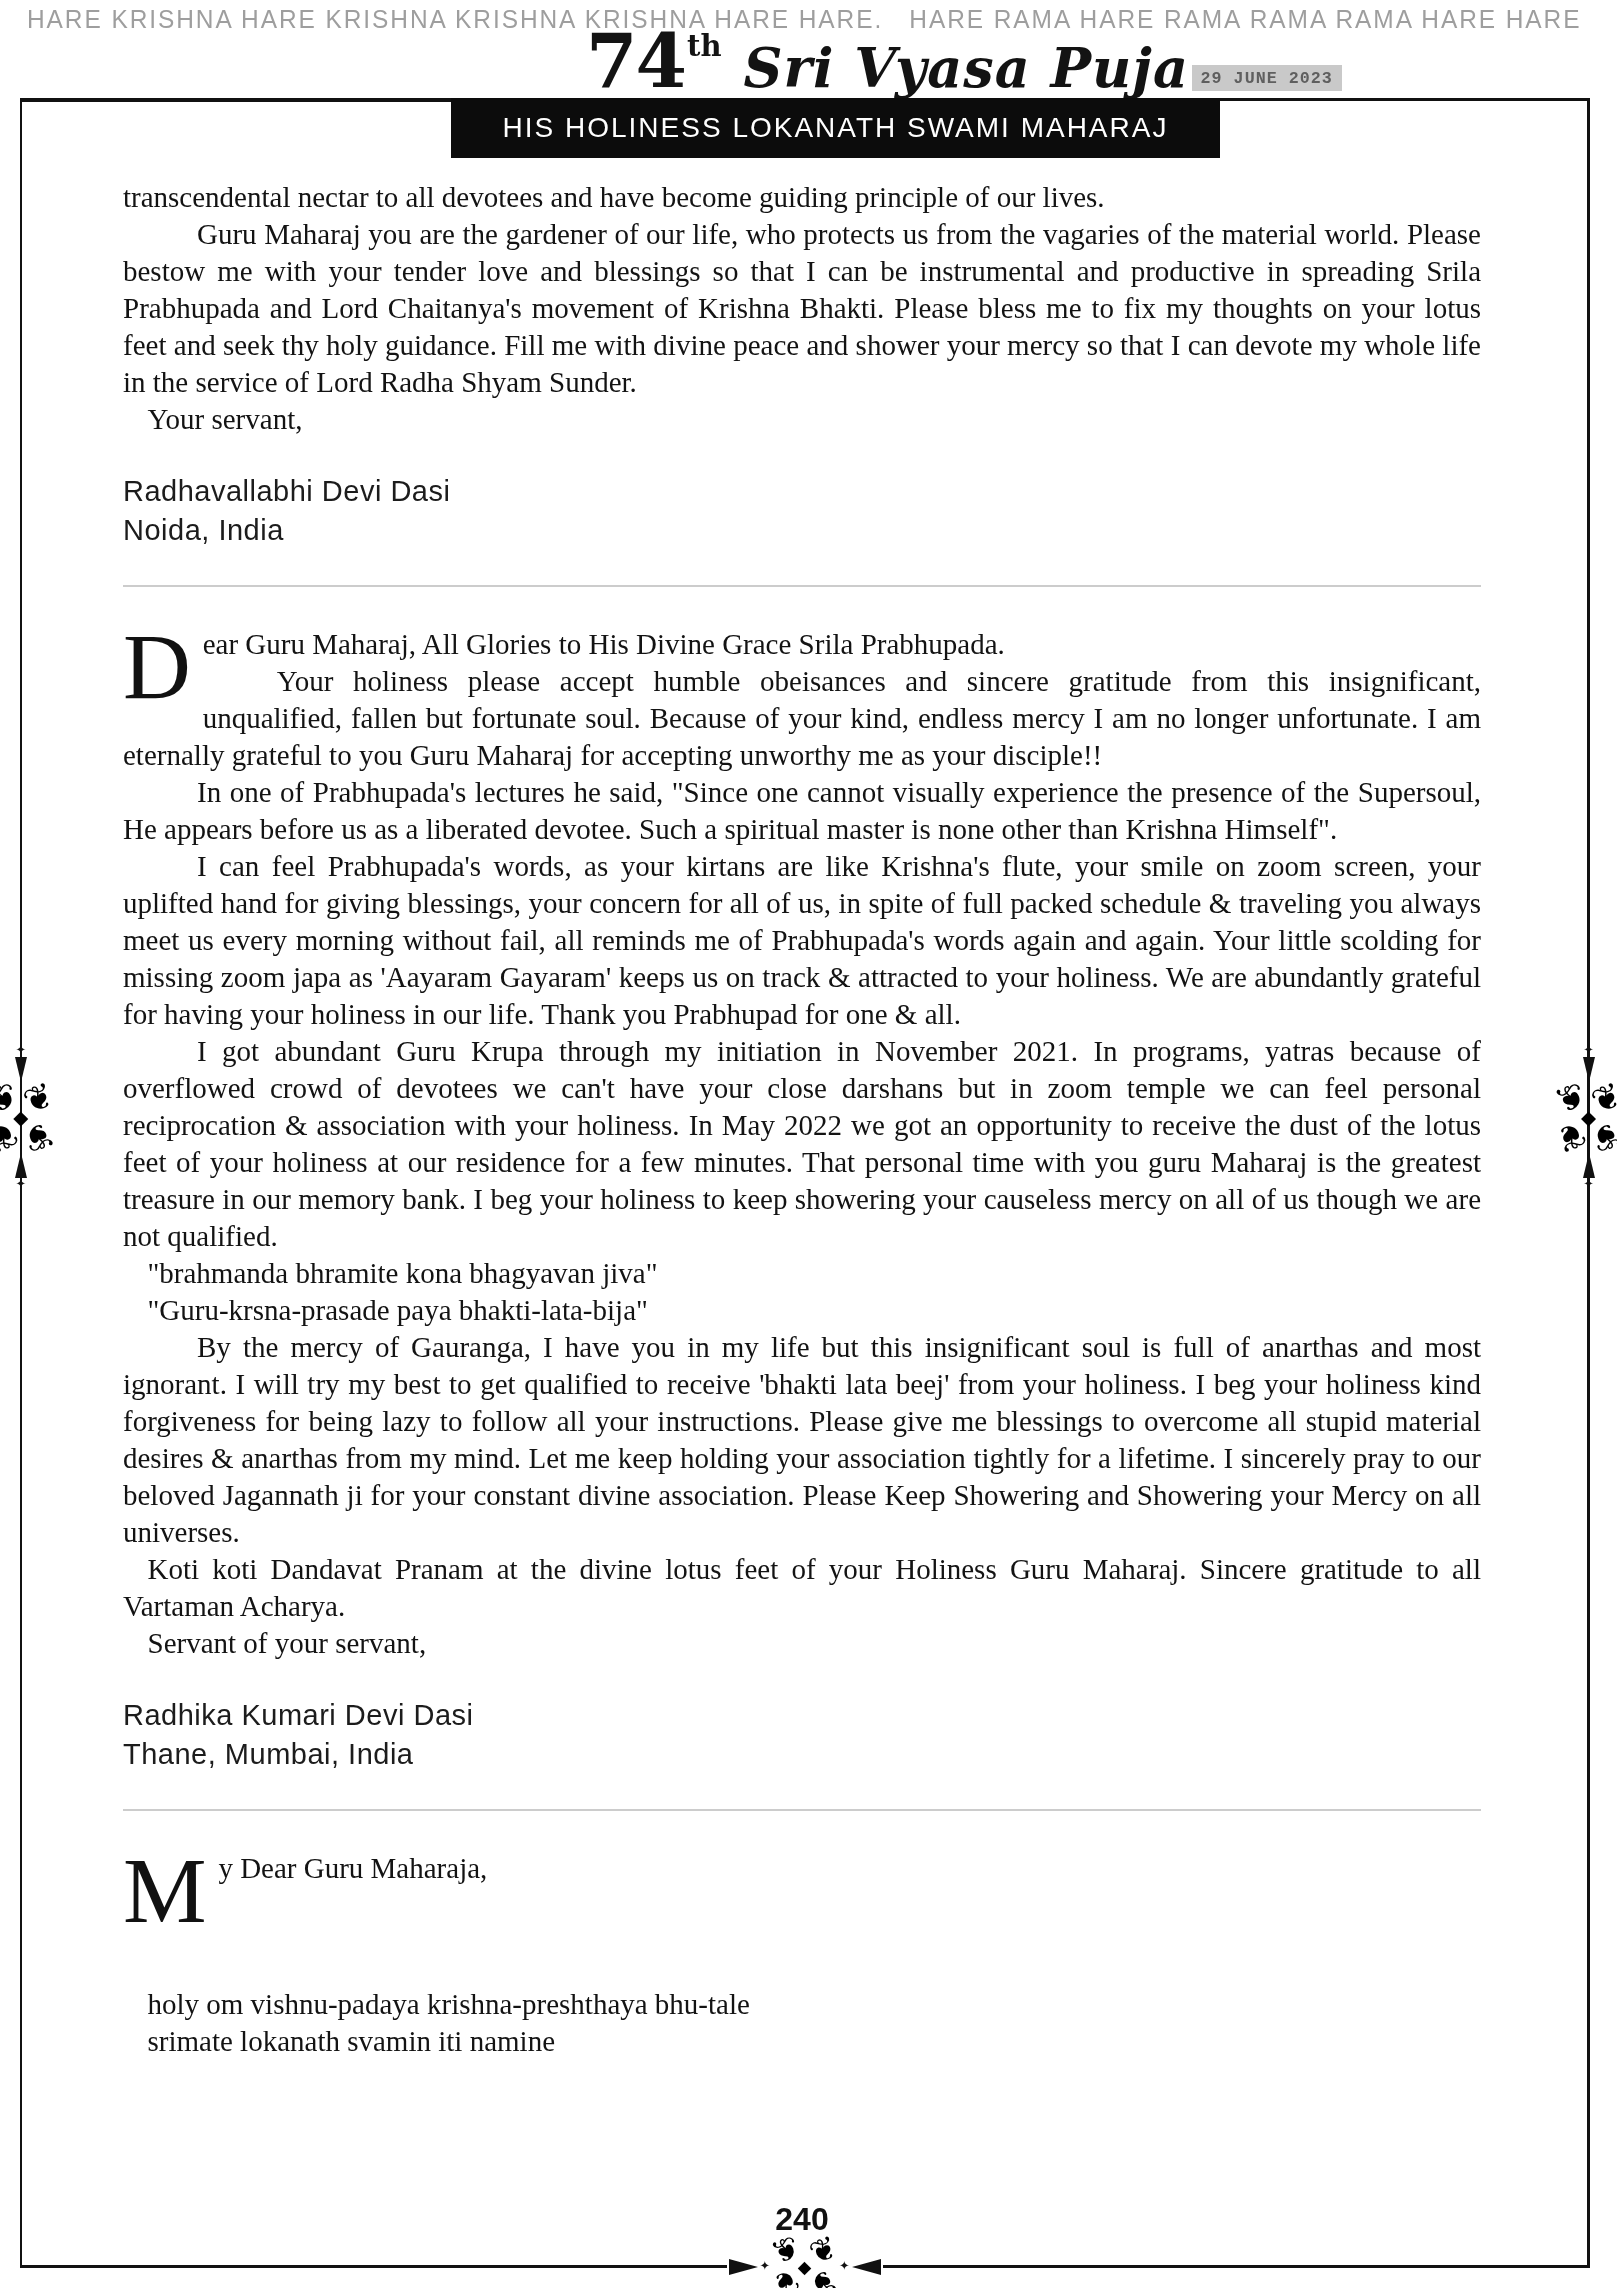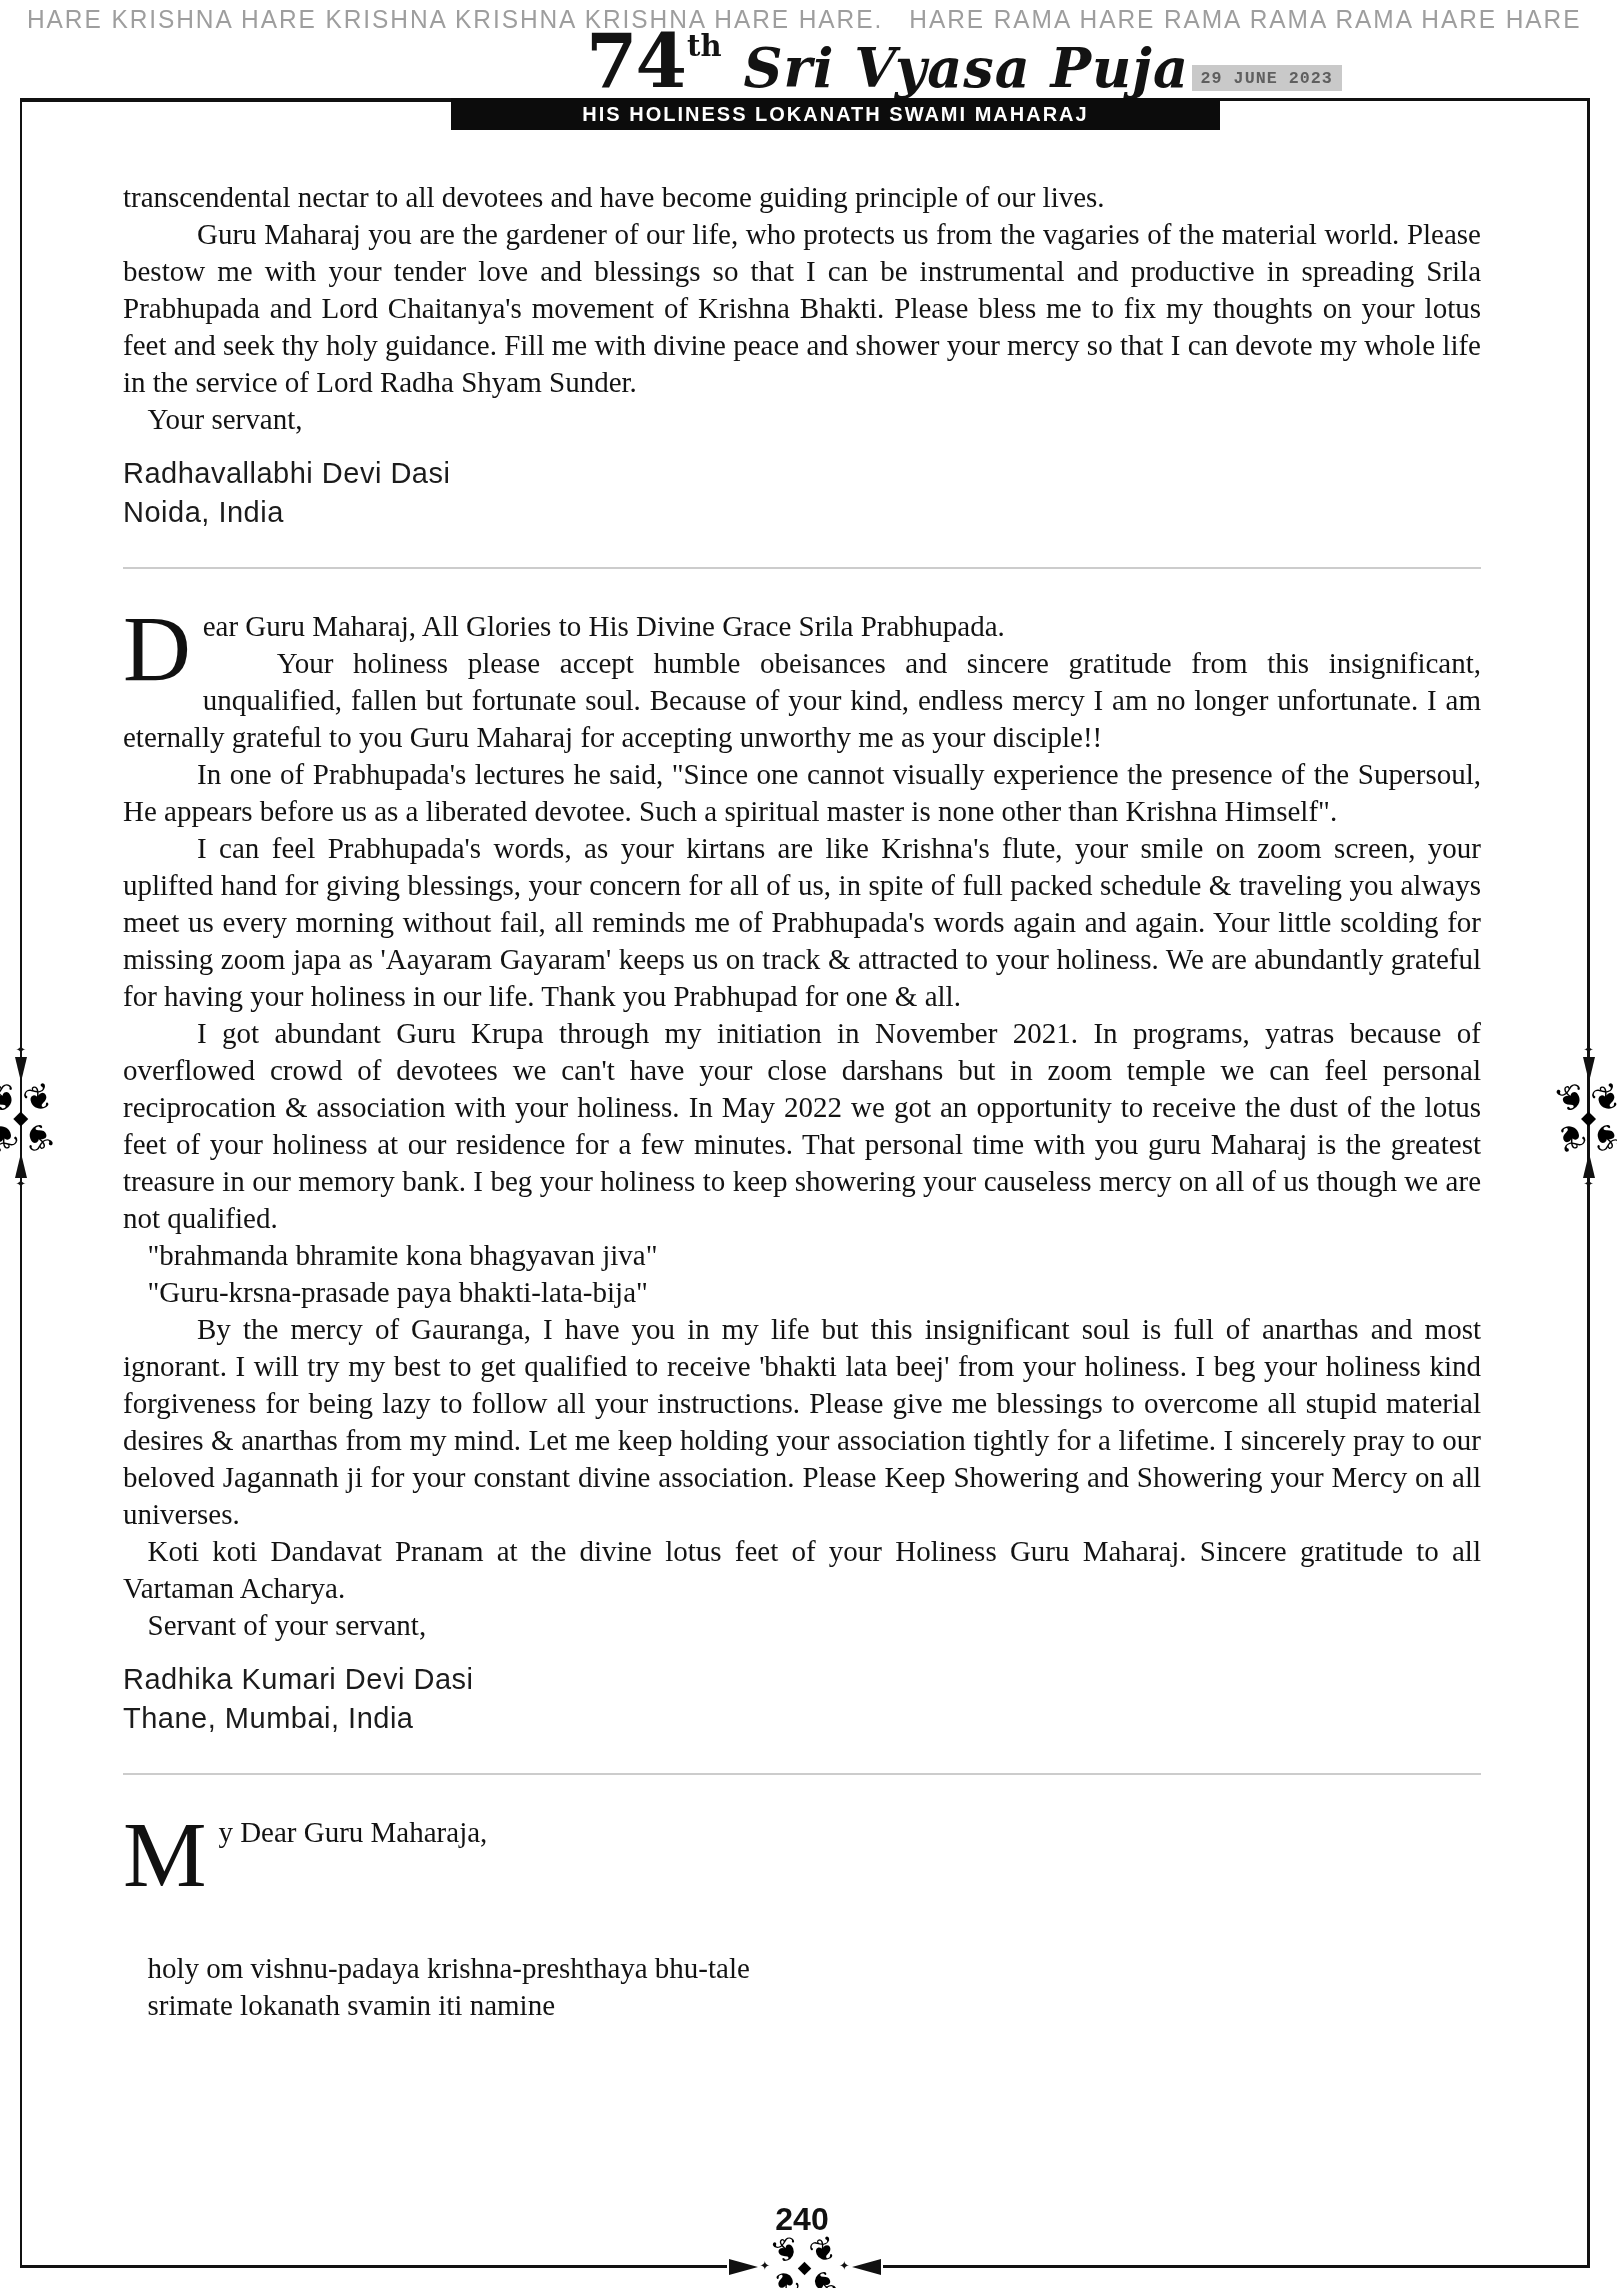--- a/index.html
+++ b/index.html
@@ -19,22 +19,22 @@
   .title-ord { font-family:"DejaVu Serif", serif; font-weight:bold; font-size:29px; align-self:flex-start; margin:-2px 0 0 2px; }
   .title-script { font-family:"DejaVu Serif", serif; font-weight:bold; font-style:italic; font-size:54px; line-height:0.85; margin-left:22px; letter-spacing:1px; white-space:nowrap; }
   .date-badge {
     font-family:Liberation Mono, monospace; font-weight:bold; font-size:16.7px;
     letter-spacing:1px; padding:3.9px 8.8px 2.9px 8.8px; margin:0 0 1px 2.9px; white-space:nowrap;
   }
   
   .frame-top-left  { position:absolute; top:98px; left:19.6px;  width:431px; height:3.9px; background:#111; }
   .frame-top-right { position:absolute; top:98px; left:1220px; width:370px; height:2.9px; background:#111; }
   .banner {
-    position:absolute; top:98px; left:451px; width:769px; height:32px; color:#fff;
-    font-family:"Liberation Sans", sans-serif; font-weight:bold; font-size:20px;
+    position:absolute; top:98px; left:451px; width:769px; height:60px; color:#fff;
+    font-family:"Liberation Sans", sans-serif; font-weight:normal; font-size:28px;
     letter-spacing:2px; display:flex; align-items:center; justify-content:center; white-space:nowrap;
   }
   .vline-left  { position:absolute; top:98px; left:19.6px;   width:2.9px; height:2170px; background:#111; }
   .vline-right { position:absolute; top:98px; left:1587px; width:2.9px; height:2170px; background:#111; }
   
   .side-ornament { position:absolute; width:69px; display:flex; flex-direction:column; align-items:center; }
   .side-ornament.left  { left:-13.7px; top:1044px; }
   .side-ornament.right { left:1554px; top:1044px; }
   .orn-spike-down { width:0; height:0; border-top:25.5px solid #111; border-left:6.9px solid transparent; border-right:6.9px solid transparent; }
   .orn-spike-up   { width:0; height:0; border-bottom:25.5px solid #111; border-left:6.9px solid transparent; border-right:6.9px solid transparent; }
@@ -49,21 +49,21 @@
   
   .content {
     position:absolute; left:123px; top:179px; width:1358px;
     font-size:29px; line-height:37px; text-align:justify;
   }
   .content p { margin:0; }
   .indent    { text-indent:74px; }
   .indent-sm { text-indent:24.5px; }
   .sig {
     font-family:"Liberation Sans", sans-serif; font-size:29px; line-height:39px;
-    letter-spacing:0.5px; color:#1c1c1c; margin-top:16px; text-align:left;
+    letter-spacing:0.5px; color:#1c1c1c; margin-top:34px; text-align:left;
   }
   .divider { border:none; border-top:2px solid #cccccc; margin:35px 0 39px 0; }
   .dropcap {
     float:left; font-family:"Liberation Serif", serif; font-size:94px;
     line-height:76px; padding:2px 11.8px 0 0; color:#111;
   }
   .spacer30 { clear:both; height:29px; }
   .gap30 { height:29px; }
   
   .page-num {

